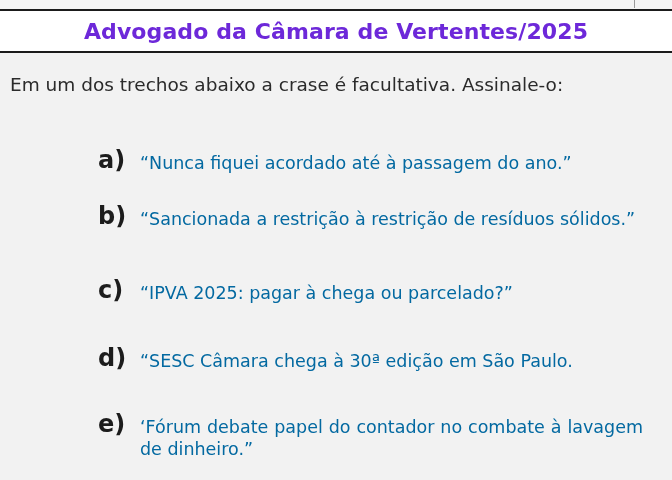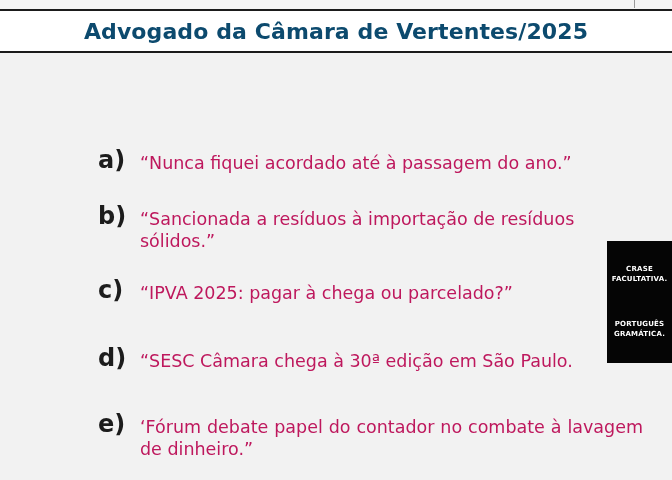--- a/index.html
+++ b/index.html
@@ -47,21 +47,21 @@
     border-top: 2px solid #1b1b1b;
     border-bottom: 2px solid #1b1b1b;
     box-sizing: border-box;
     display: flex;
     align-items: center;
     justify-content: center;
   }
   .title-text {
     font-size: 22px;
     font-weight: bold;
-    color: #0c4a6e;
+    color: #6d28d9;
     letter-spacing: 0.1px;
     white-space: nowrap;
   }
   .stem {
     position: absolute;
     top: 74px;
     left: 10px;
     width: 652px;
     font-size: 18.5px;
     color: #2b2b2b;
@@ -84,21 +84,21 @@
     flex: 0 0 auto;
     width: 42px;
     font-size: 24px;
     font-weight: bold;
     color: #1c1c1c;
     line-height: 1.05;
   }
   .opt-text {
     flex: 1 1 auto;
     font-size: 17.5px;
-    color: #be185d;
+    color: #0369a1;
     line-height: 1.28;
     padding-top: 4px;
   }
   .opt-text.justify {
     text-align: justify;
     text-align-last: left;
   }
   #opt-a { top: 14px; }
   #opt-b { top: 70px; }
   #opt-c { top: 144px; }
@@ -141,55 +141,46 @@
 
 <div class="page">
 
   <div class="top-sliver"></div>
   <div class="top-tick"></div>
 
   <div class="title-bar">
     <div class="title-text">Advogado da Câmara de Vertentes/2025</div>
   </div>
 
+  <div class="stem">Em um dos trechos abaixo a crase é facultativa. Assinale-o:</div>
 
   <div class="options">
 
     <div class="option" id="opt-a">
       <div class="opt-letter">a)</div>
       <div class="opt-text">“Nunca fiquei acordado até à passagem do ano.”</div>
     </div>
 
     <div class="option" id="opt-b">
       <div class="opt-letter">b)</div>
-      <div class="opt-text">“Sancionada a resíduos à importação de resíduos sólidos.”</div>
+      <div class="opt-text">“Sancionada a restrição à restrição de resíduos sólidos.”</div>
     </div>
 
     <div class="option" id="opt-c">
       <div class="opt-letter">c)</div>
       <div class="opt-text">“IPVA 2025: pagar à chega ou parcelado?”</div>
     </div>
 
     <div class="option" id="opt-d">
       <div class="opt-letter">d)</div>
       <div class="opt-text">“SESC Câmara chega à 30ª edição em São Paulo.</div>
     </div>
 
     <div class="option" id="opt-e">
       <div class="opt-letter">e)</div>
       <div class="opt-text justify">‘Fórum debate papel do contador no combate à lavagem de dinheiro.”</div>
     </div>
 
   </div>
 
-  <div class="watermark">
-    <div class="wm-block">
-      <div>CRASE</div>
-      <div>FACULTATIVA.</div>
-    </div>
-    <div class="wm-block">
-      <div>PORTUGUÊS</div>
-      <div>GRAMÁTICA.</div>
-    </div>
-  </div>
 
   <div class="bottom-fade"></div>
 </div>
 
 </body></html>

